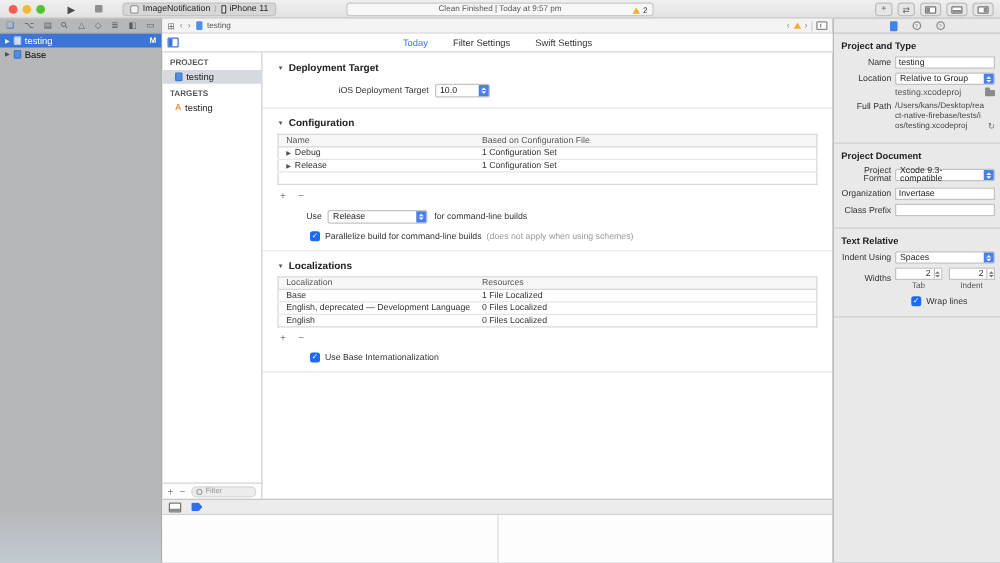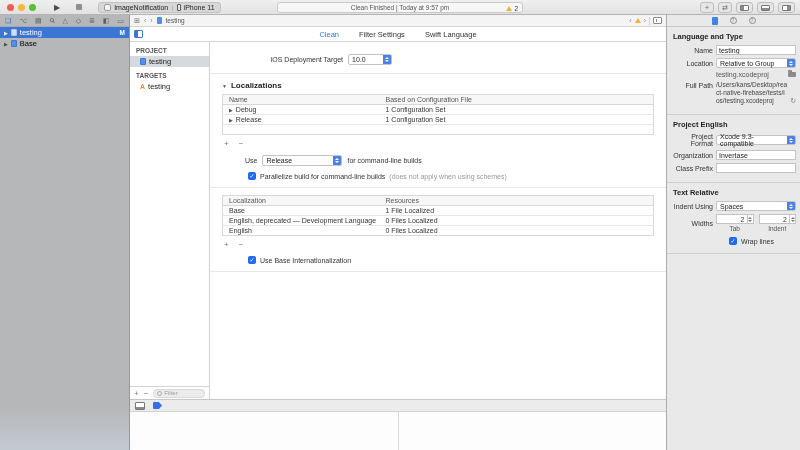--- a/index.html
+++ b/index.html
@@ -261,23 +261,23 @@
           <span class="jb-chev">›</span>
           <span class="jb-divider"></span>
           <span class="jb-editoricon"></span>
         </div>
       </div>
 
       <div class="tabbar">
         <span class="projtoggle">
             <i></i>
           </span>
-        <span class="tab sel">Clean</span>
+        <span class="tab sel">Today</span>
         <span class="tab">Filter Settings</span>
-        <span class="tab">Swift Language</span>
+        <span class="tab">Swift Settings</span>
       </div>
 
       <div class="editor-body">
 
         <div class="projcol">
           <div class="hdr">PROJECT</div>
           <div class="row sel">
             <span class="doc"></span>
             <span>testing</span>
           </div>
@@ -291,36 +291,40 @@
             <span class="pm">−</span>
             <span class="filterfield">
               <span class="fi"></span>
               <span class="ft">Filter</span>
             </span>
           </div>
         </div>
 
         <div class="form">
 
+          <div class="sechdr">
+            <span class="d">▼</span>
+            <span class="t">Deployment Target</span>
+          </div>
           <div class="formrow">
             <span class="lbl">iOS Deployment Target</span>
             <span class="dropdown" style="width:44px">
               <span class="dd-val">10.0</span>
               <span class="dd-btn">
                   <i class="up"></i>
                   <i class="dn"></i>
                 </span>
             </span>
           </div>
 
           <div class="secdiv"></div>
 
           <div class="sechdr">
             <span class="d">▼</span>
-            <span class="t">Localizations</span>
+            <span class="t">Configuration</span>
           </div>
           <table class="xt">
             <tbody>
                 <tr>
               <th class="c1">Name</th>
               <th>Based on Configuration File</th>
             </tr>
             <tr class="first">
               <td><span class="disc">▶</span><span>Debug</span></td>
               <td>1 Configuration Set</td>
@@ -353,20 +357,24 @@
           <div class="cbrow">
             <span class="cb">
                 <span class="mk">✓</span>
               </span>
             <span>Parallelize build for command-line builds</span>
             <span class="note">(does not apply when using schemes)</span>
           </div>
 
           <div class="secdiv"></div>
 
+          <div class="sechdr">
+            <span class="d">▼</span>
+            <span class="t">Localizations</span>
+          </div>
           <table class="xt">
             <tbody>
                 <tr>
               <th class="c1">Localization</th>
               <th>Resources</th>
             </tr>
             <tr class="first">
               <td>Base</td>
               <td>1 File Localized</td>
             </tr>
@@ -406,21 +414,21 @@
     </div>
 
     <div class="inspector">
       <div class="insp-tabs">
         <span class="it-doc"></span>
         <span class="it-circ">?</span>
         <span class="it-circ">?</span>
       </div>
 
       <div class="insp-sec">
-        <div class="insp-title">Language and Type</div>
+        <div class="insp-title">Project and Type</div>
         <div class="irow">
           <span class="ilbl">Name</span>
           <input class="ifield" value="testing" style="">
         </div>
         <div class="irow">
           <span class="ilbl">Location</span>
           <span class="dropdown">
             <span class="dd-val">Relative to Group</span>
             <span class="dd-btn">
                 <i class="up"></i>
@@ -435,21 +443,21 @@
         <div class="irow">
           <span class="ilbl top">Full Path</span>
           <span class="pathwrap">
             <span class="pathtext">/Users/kans/Desktop/react-native-firebase/tests/ios/testing.xcodeproj</span>
             <span class="refresh">↻</span>
           </span>
         </div>
       </div>
 
       <div class="insp-sec">
-        <div class="insp-title">Project English</div>
+        <div class="insp-title">Project Document</div>
         <div class="irow">
           <span class="ilbl">Project Format</span>
           <span class="dropdown">
             <span class="dd-val">Xcode 9.3-compatible</span>
             <span class="dd-btn">
                 <i class="up"></i>
                 <i class="dn"></i>
               </span>
           </span>
         </div>

